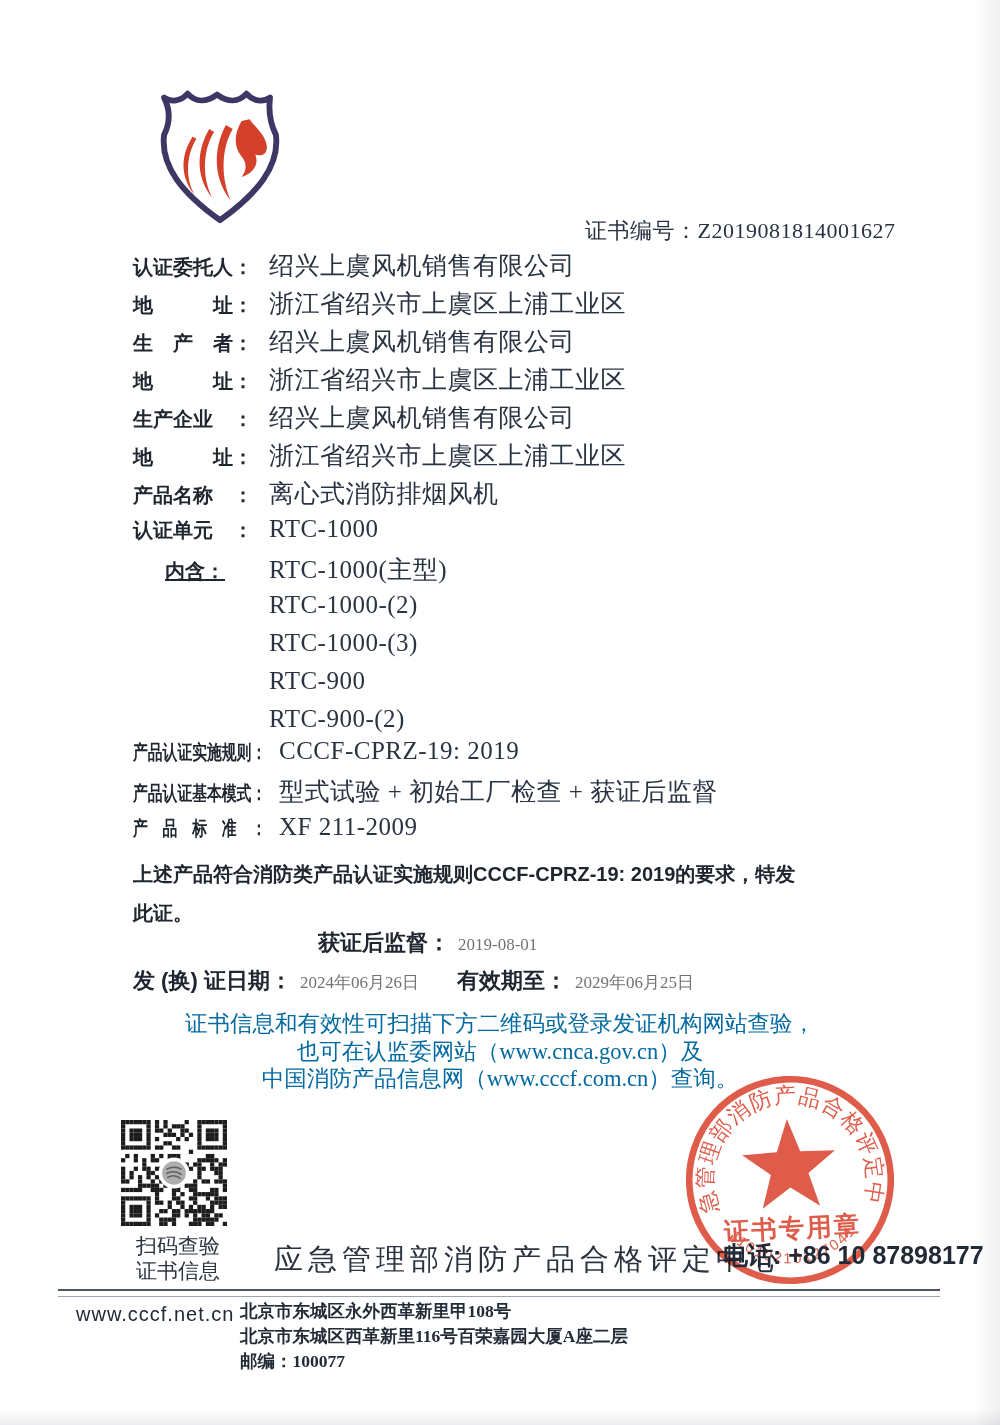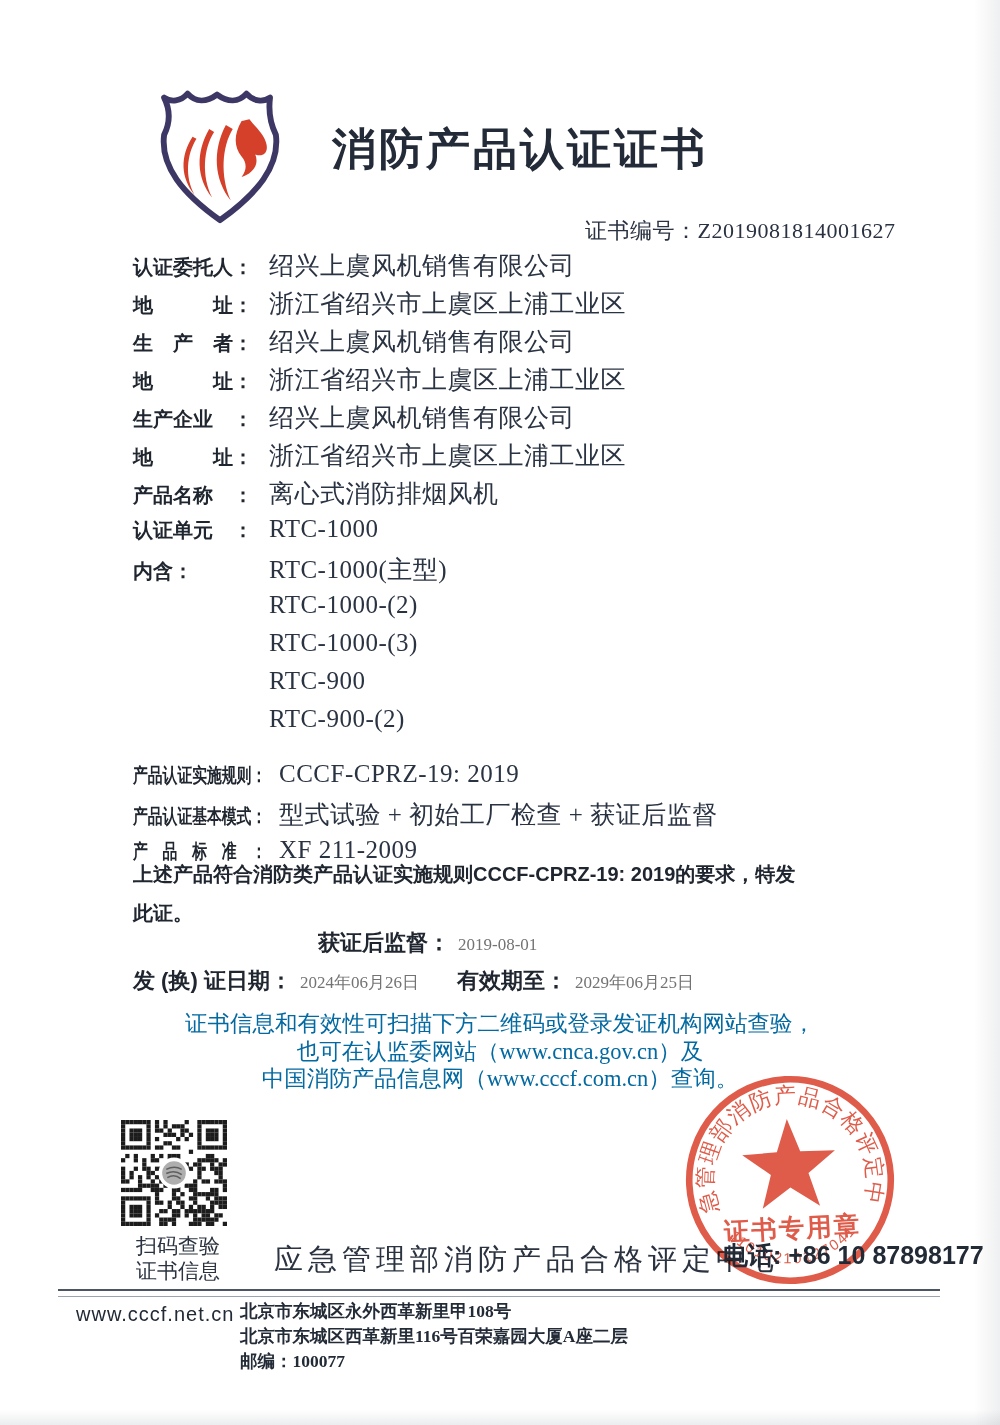--- a/index.html
+++ b/index.html
@@ -15,27 +15,27 @@
     position:absolute;left:332px;top:120px;
     font-size:44px;font-weight:600;letter-spacing:3px;color:#232a38;
     font-family:"Liberation Serif","DejaVu Serif",serif;white-space:nowrap;
   }
   .certno{
     position:absolute;left:585px;top:216px;font-size:22px;color:#2a3241;
     white-space:nowrap;letter-spacing:.5px;
   }
   
   .fields{position:absolute;left:133px;top:249px;width:760px;}
-  .rules{position:absolute;left:133px;top:760px;width:780px;}
+  .rules{position:absolute;left:133px;top:737px;width:780px;}
   .frow{display:flex;align-items:baseline;height:38px;}
   .flabel{
     display:inline-block;width:124px;flex:0 0 124px;font-size:20px;font-weight:bold;
     font-family:"Liberation Sans","DejaVu Sans",sans-serif;color:#20262f;white-space:nowrap;
   }
-  .flabel.alignr{text-align:left;}
+  .flabel.alignr{text-align:center;text-decoration:underline;}
   .rlabel{
     display:inline-block;width:134px;flex:0 0 134px;font-size:20px;font-weight:bold;
     font-family:"Liberation Sans","DejaVu Sans",sans-serif;color:#20262f;white-space:nowrap;
     transform:scaleX(.74);transform-origin:left center;
   }
   .fvalue{
     margin-left:12px;font-size:25px;color:#2a3342;letter-spacing:.5px;white-space:nowrap;
     font-family:"Liberation Serif","DejaVu Serif",serif;
   }
   
@@ -105,21 +105,20 @@
     <g fill="#d4402a">
       <path d="M 62 62 C 49 82 50 104 64 121 C 54 103 56 80 66 64 Z"></path>
       <path d="M 79 54 C 65 78 66 104 82 124 C 71 102 73 74 84 57 Z"></path>
       <path d="M 96 50 C 82 76 84 106 101 127 C 90 102 92 72 103 54 Z"></path>
       <path d="M 112 46 C 104 60 104 72 112 82 C 117 88 118 95 112 103
                C 124 99 130 90 126 80 C 134 83 140 78 137 68
                C 134 58 126 52 120 44 C 117 45 114 45 112 46 Z"></path>
     </g>
   </svg>
 
-  <div class="title">消防产品认证证书</div>
   <div class="certno"><span>证书编号：</span><span>Z2019081814001627</span></div>
 
   <div class="fields">
     <div class="frow">
         <span class="flabel">认证委托人：</span>
         <span class="fvalue">绍兴上虞风机销售有限公司</span>
       </div>
     <div class="frow">
         <span class="flabel">地　　　址：</span>
         <span class="fvalue">浙江省绍兴市上虞区上浦工业区</span>

